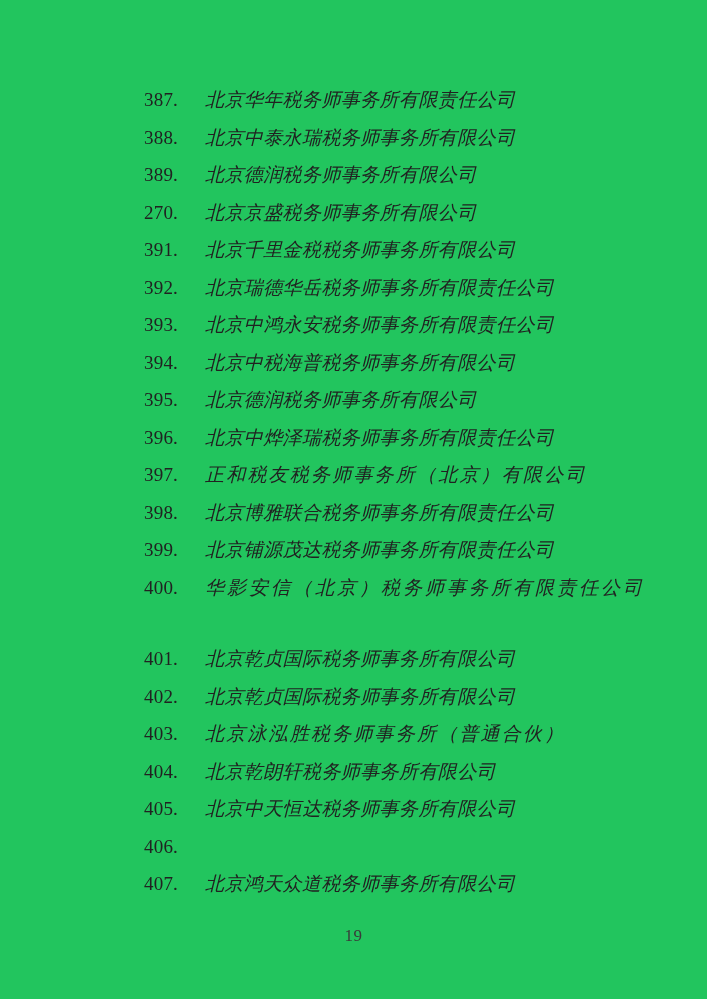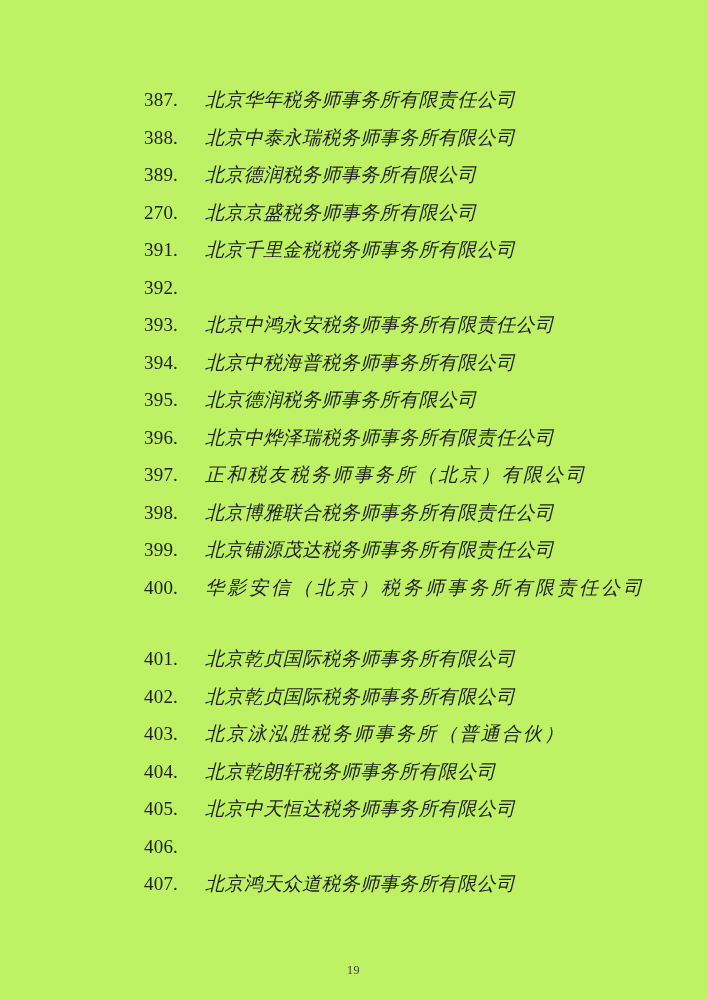--- a/index.html
+++ b/index.html
@@ -11,21 +11,21 @@
     height: 999px;
     background: #ffffff;
     position: relative;
     overflow: hidden;
     font-family: "Liberation Serif", "DejaVu Serif", serif;
     color: #212121;
   }
   .doc-page {
     position: absolute;
     inset: 0;
-    background: #bef264;
+    background: #22c55e;
   }
   .firm-list {
     position: absolute;
     left: 144px;
     top: 81px;
     right: 20px;
   }
   .row {
     display: flex;
     align-items: center;
@@ -52,24 +52,23 @@
   }
   .para-gap {
     height: 34px;
   }
   .page-number {
     position: absolute;
     left: 0;
     right: 0;
     top: 926px;
     text-align: center;
-    font-size: 12px;
+    font-size: 17px;
     letter-spacing: 0.5px;
     color: #3a3a3a;
-    margin-top: 37px;
   }
 </style>
 </head>
 <body>
 
 <div class="doc-page">
   <div class="firm-list" id="firm-list">
   <div class="row">
     <span class="num">387.</span>
     <span class="name">北京华年税务师事务所有限责任公司</span>
@@ -90,20 +89,21 @@
     <span class="name">北京京盛税务师事务所有限公司</span>
   </div>
 
   <div class="row">
     <span class="num">391.</span>
     <span class="name">北京千里金税税务师事务所有限公司</span>
   </div>
 
   <div class="row">
     <span class="num">392.</span>
+    <span class="name">北京瑞德华岳税务师事务所有限责任公司</span>
   </div>
 
   <div class="row">
     <span class="num">393.</span>
     <span class="name">北京中鸿永安税务师事务所有限责任公司</span>
   </div>
 
   <div class="row">
     <span class="num">394.</span>
     <span class="name">北京中税海普税务师事务所有限公司</span>

